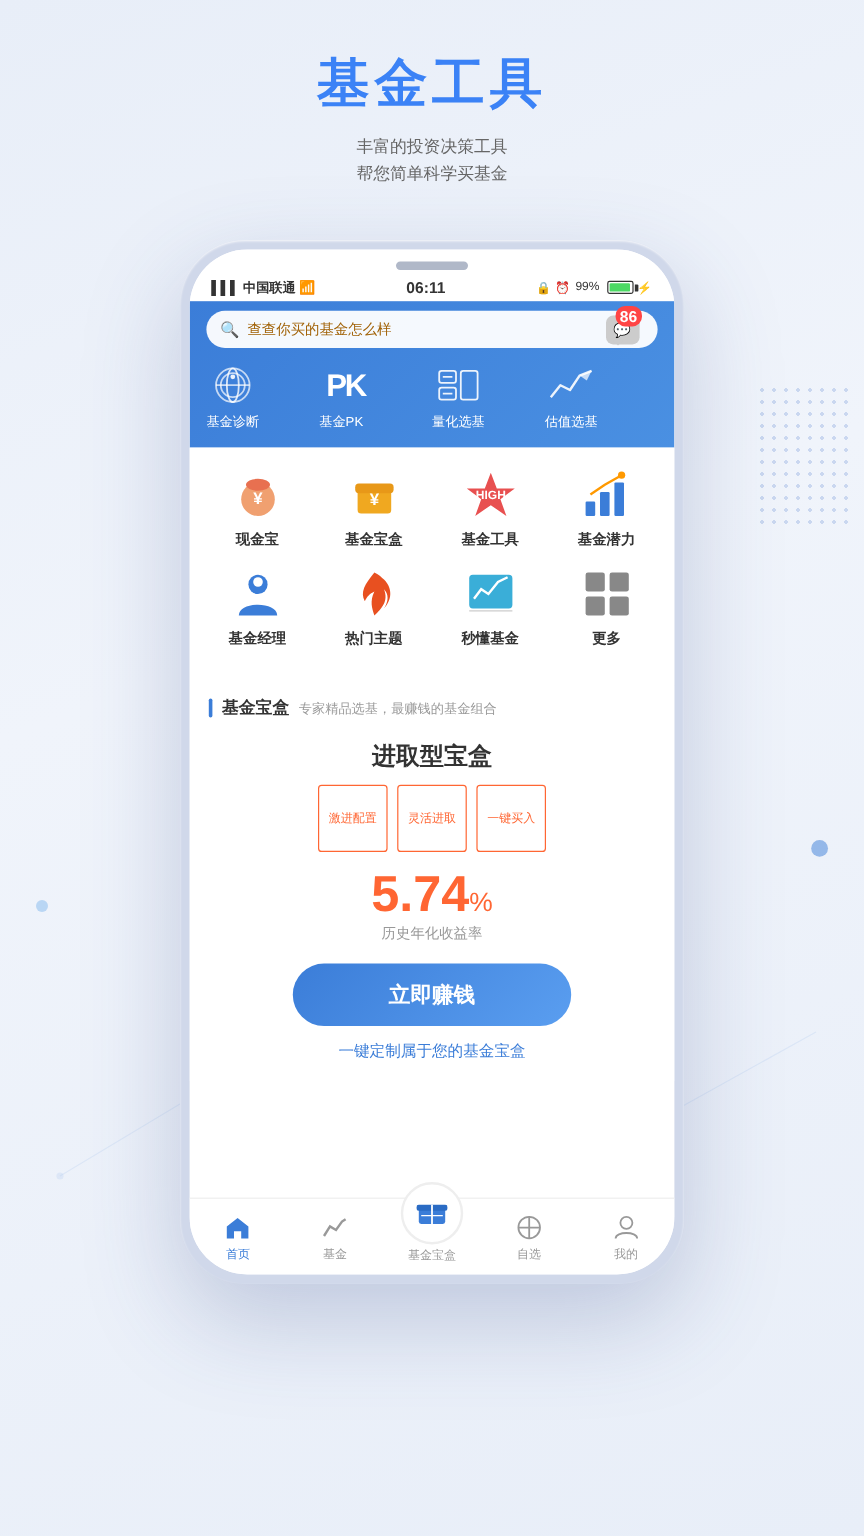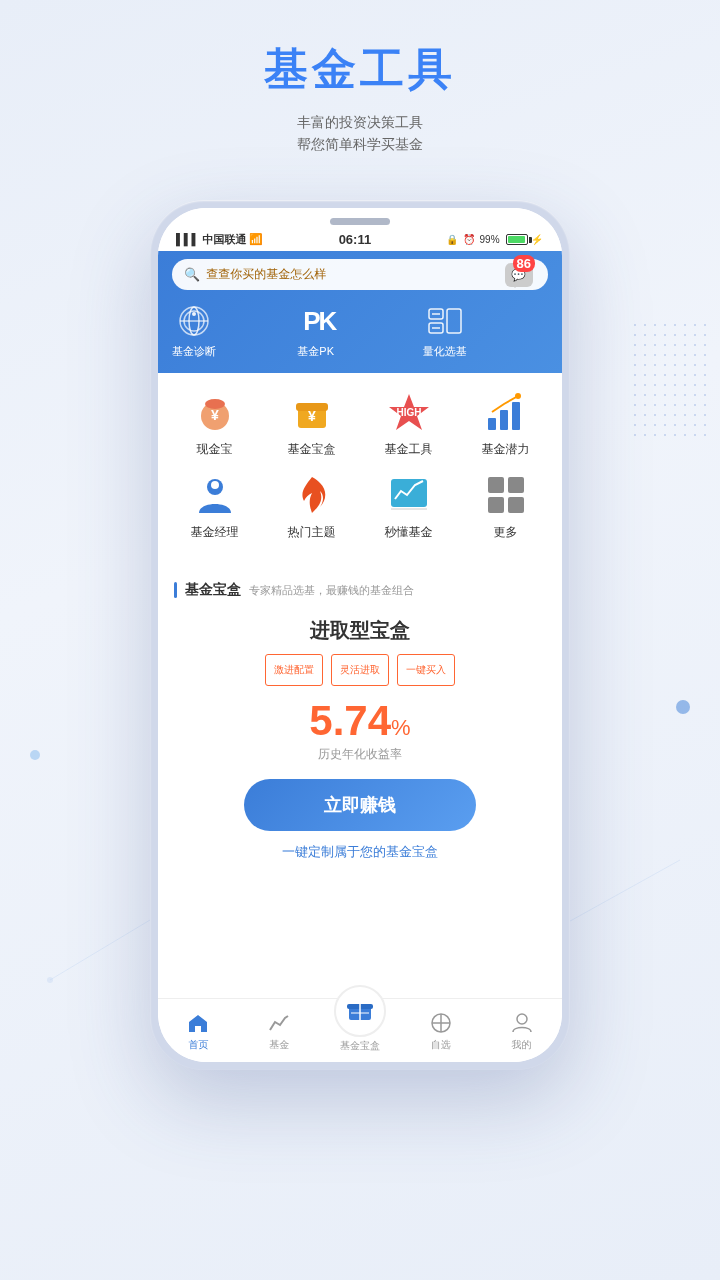--- a/index.html
+++ b/index.html
@@ -248,20 +248,21 @@
     .tool-icon {
       width: 46px;
       height: 46px;
       display: flex;
       align-items: center;
       justify-content: center;
     }
     .tool-label {
       font-size: 12px;
       color: #333;
+      font-weight: bold;
     }
 
     
     .section-header {
       display: flex;
       align-items: center;
       padding: 10px 16px 6px;
       background: #fff;
     }
     .section-bar {
@@ -297,21 +298,21 @@
     .tags-row {
       display: flex;
       justify-content: center;
       gap: 8px;
       margin-bottom: 14px;
     }
     .tag {
       border: 1px solid #ff6633;
       color: #ff6633;
       font-size: 10px;
-      padding: 8px 8px;
+      padding: 20px 8px;
       border-radius: 3px;
     }
     .yield-number {
       font-size: 42px;
       font-weight: 700;
       color: #ff6633;
       line-height: 1;
     }
     .yield-percent {
       font-size: 22px;
@@ -501,20 +502,29 @@
                 <rect x="2" y="4" width="14" height="10" rx="2" fill="none" stroke="rgba(255,255,255,0.9)" stroke-width="1.5"></rect>
                 <rect x="2" y="18" width="14" height="10" rx="2" fill="none" stroke="rgba(255,255,255,0.9)" stroke-width="1.5"></rect>
                 <rect x="20" y="4" width="14" height="24" rx="2" fill="none" stroke="rgba(255,255,255,0.9)" stroke-width="1.5"></rect>
                 <line x1="5" y1="9" x2="13" y2="9" stroke="rgba(255,255,255,0.9)" stroke-width="1.5"></line>
                 <line x1="5" y1="23" x2="13" y2="23" stroke="rgba(255,255,255,0.9)" stroke-width="1.5"></line>
               </svg>
             </div>
             <span class="nav-label">量化选基</span>
           </div>
 
+          <div class="nav-item">
+            <div class="nav-icon-box">
+              <svg width="38" height="32" viewBox="0 0 38 32">
+                <polyline points="2,26 10,16 18,20 26,8 36,4" fill="none" stroke="rgba(255,255,255,0.9)" stroke-width="2" stroke-linejoin="round"></polyline>
+                <polyline points="26,8 36,4 32,12" fill="rgba(255,255,255,0.7)"></polyline>
+              </svg>
+            </div>
+            <span class="nav-label">估值选基</span>
+          </div>
         </div>
       </div>
 
       <div class="tools-grid">
 
         <div class="tools-row">
 
           <div class="tool-item">
             <div class="tool-icon">
               <svg width="44" height="44" viewBox="0 0 44 44">

